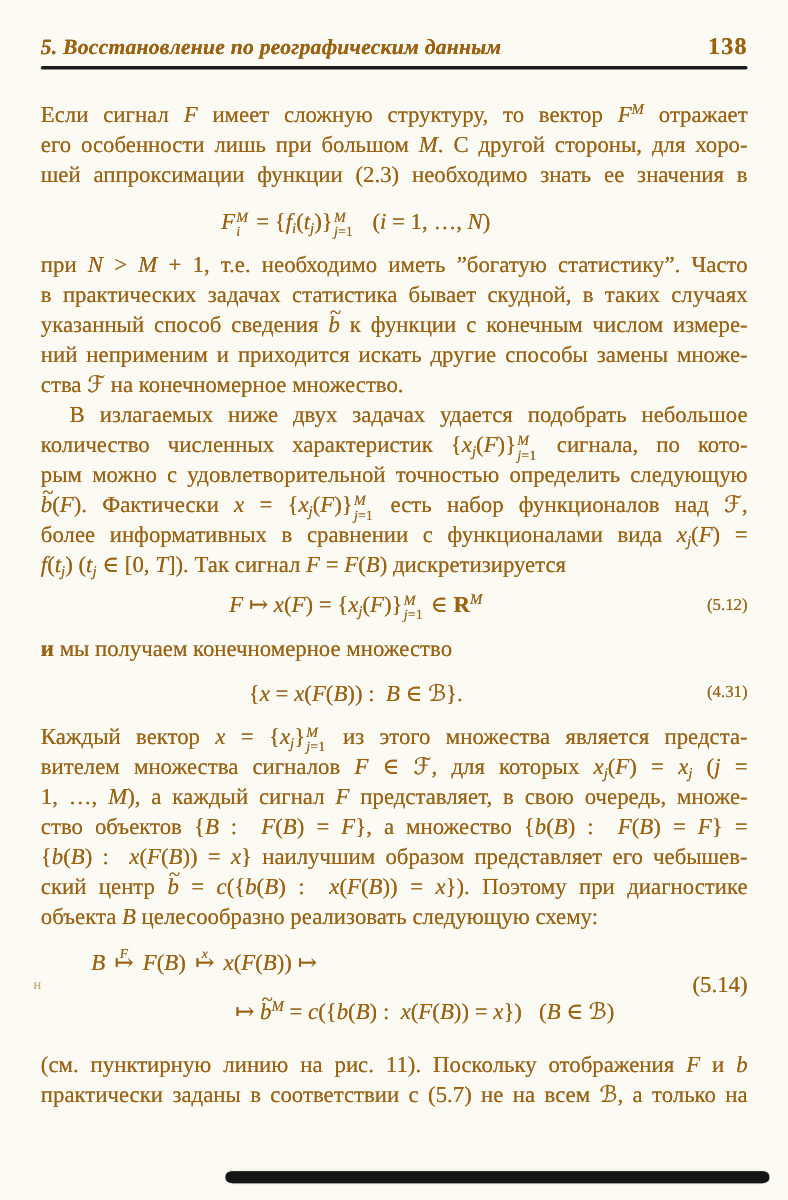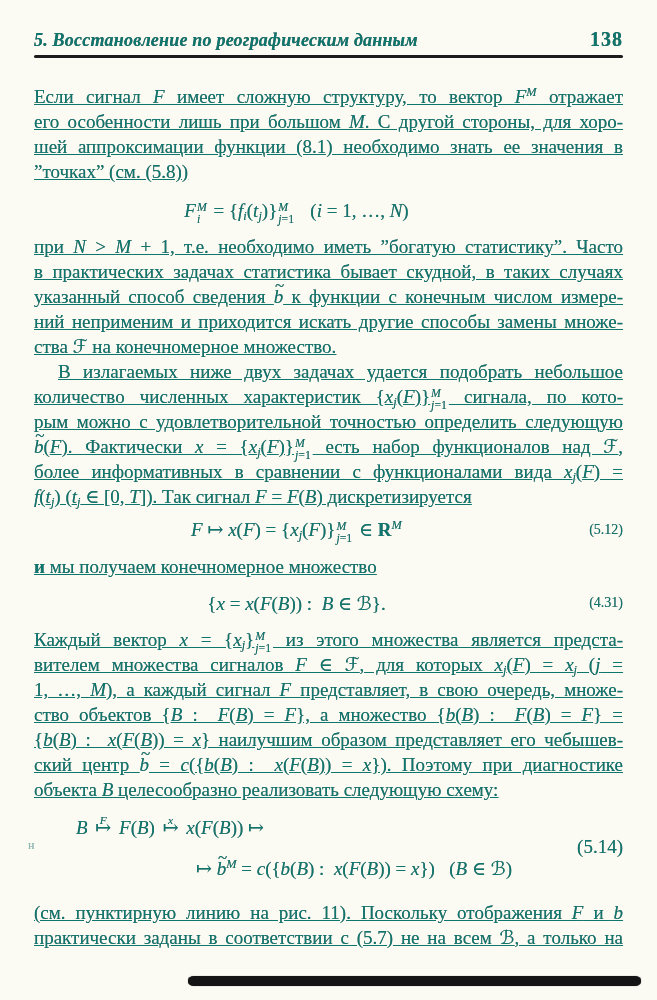--- a/index.html
+++ b/index.html
@@ -4,21 +4,21 @@
 <style>
   html,body{margin:0;padding:0;}
   body{
     width:657px;height:1000px;
     background:#e9e9e4;
     font-family:"Liberation Serif","DejaVu Serif","DejaVu Sans",serif;
   }
   .page{
     position:relative;width:657px;height:1000px;overflow:hidden;
     background:#fbfaf3;
-    color:#0f766e;
+    color:#a16207;
   }
   
   .hdr{
     position:absolute;left:34px;top:28px;width:589px;
     display:flex;align-items:baseline;justify-content:space-between;
   }
   .hdr-title{
     font-style:italic;font-weight:600;font-size:18px;letter-spacing:.2px;
     text-shadow:0 0 .5px rgba(20,20,20,.7);
   }
@@ -30,21 +30,21 @@
     position:absolute;left:34px;top:55px;width:589px;height:3px;
     background:#1c1c1c;border-radius:2px;
     box-shadow:0 3px 0 -1.5px rgba(30,30,30,.35);
   }
   
   .textcol{
     position:absolute;left:34px;top:84px;width:589px;
     font-size:19px;
     text-shadow:0 0 .45px rgba(25,25,25,.55);
   }
-  .para{display:block;text-decoration:underline;}
+  .para{display:block;}
   .jline{
     height:25px;line-height:25px;white-space:nowrap;
     text-align:justify;text-align-last:justify;
     overflow:visible;
   }
   .jline.jlast{text-align-last:left;}
   .jline.indent{text-indent:24px;}
   i{font-style:italic;}
   sup,sub{font-size:.65em;line-height:0;}
   sup{vertical-align:.55em;}
@@ -100,22 +100,21 @@
     <span class="hdr-title">5. Восстановление по реографическим данным</span>
     <span class="hdr-page">138</span>
   </div>
   <div class="hdr-rule"></div>
 
   <div class="textcol">
 
     <div class="para">
         <div class="jline">Если сигнал <i>F</i> имеет сложную структуру, то вектор <i>F</i><sup><i>M</i></sup> отражает</div>
         <div class="jline">его особенности лишь при большом <i>M</i>. С другой стороны, для хоро-</div>
-        <div class="jline">шей аппроксимации функции (8.1) необходимо знать ее значения в</div>
-        <div class="jline jlast">”точках” (см. (5.8))</div>
+        <div class="jline">шей аппроксимации функции (2.3) необходимо знать ее значения в</div>
       </div>
 
     <div class="eq eq1">
       <span class="eq-b"><i>F</i><span class="ss"><span><i>M</i></span><span><i>i</i></span></span> = {<i>f</i><sub><i>i</i></sub>(<i>t</i><sub><i>j</i></sub>)}<span class="ss"><span><i>M</i></span><span><i>j</i>=1</span></span> &nbsp;&nbsp;(<i>i</i> = 1, …, <i>N</i>)</span>
       <span class="eq-n"></span>
     </div>
 
     <div class="para">
         <div class="jline">при <i>N</i> &gt; <i>M</i> + 1, т.е. необходимо иметь ”богатую статистику”. Часто</div>
         <div class="jline">в практических задачах статистика бывает скудной, в таких случаях</div>

